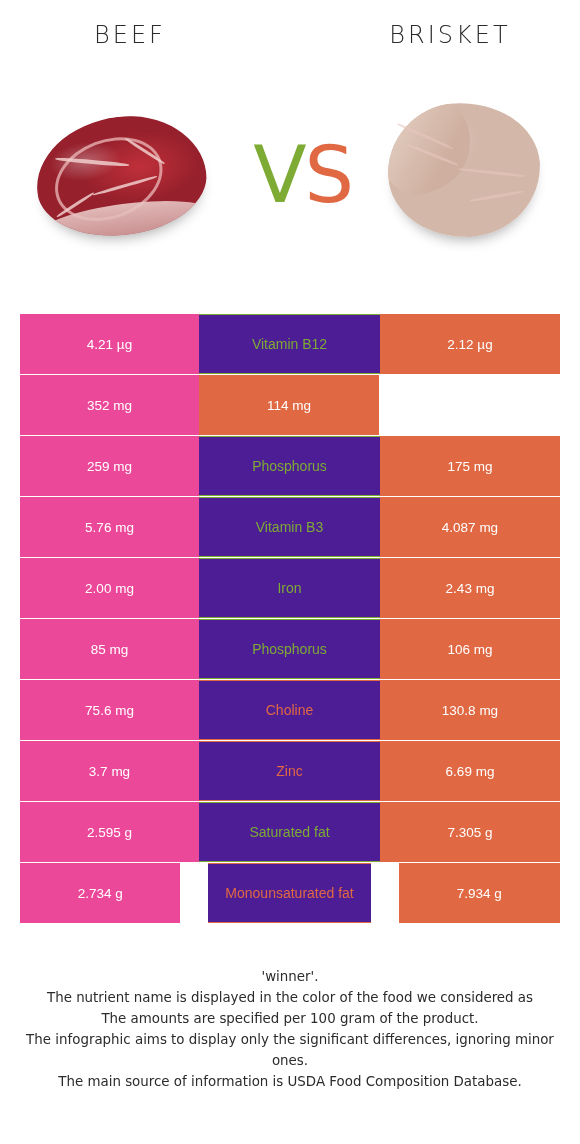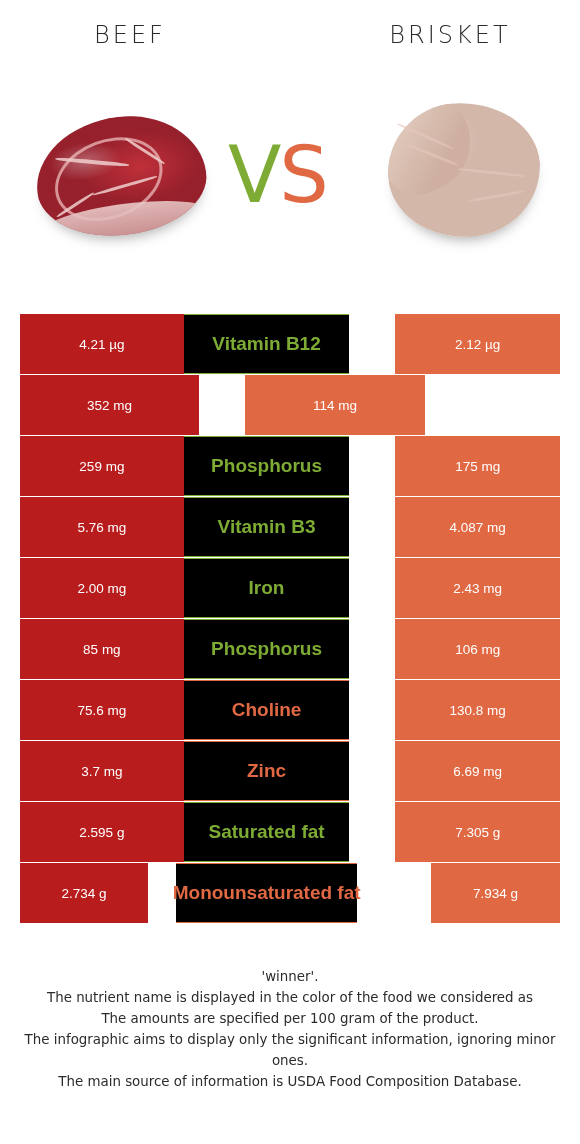--- a/index.html
+++ b/index.html
@@ -143,21 +143,21 @@
   .vs {
     position: absolute;
     left: 228px;
     top: 132px;
     width: 124px;
     height: 86px;
     font-family: "DejaVu Sans", sans-serif;
     font-size: 78px;
     font-weight: 400;
     line-height: 86px;
-    text-align: left;
+    text-align: right;
     letter-spacing: -2px;
     white-space: nowrap;
   }
   .vs .v { color: #7DAB34; }
   .vs .s { color: #E06843; }
 
   
   .table {
     position: absolute;
     left: 20px;
@@ -176,38 +176,37 @@
     display: flex;
     align-items: center;
     justify-content: center;
     font-size: 13.5px;
     font-weight: 400;
     white-space: nowrap;
   }
 
   .cell.left {
     width: 179px;
-    background: #b91c1c;
+    background: #ec4899;
     color: #ffffff;
   }
 
   .cell.mid {
     width: 181px;
-    background: #000000;
-    font-weight: bold;
-    font-size: 19px;
+    background: #4c1d95;
+    font-weight: normal;
+    font-size: 14px;
     border-top: 1px solid transparent;
     border-bottom: 1px solid transparent;
   }
 
   .cell.right {
     width: 180px;
     background: #E06843;
     color: #ffffff;
-    margin-left: 46px;
   }
 
   .mid.win-left  { color: #7DAB34; border-color: #7DAB34; }
   .mid.win-right { color: #E06843; border-color: #E06843; }
 
   
   .footer {
     position: absolute;
     left: 20px;
     top: 966px;
@@ -315,18 +314,18 @@
       <div class="cell mid win-right">Monounsaturated fat</div>
       <div class="cell right">7.934 g</div>
     </div>
 
   </div>
 
   <div class="footer">
     <div>'winner'.</div>
     <div>The nutrient name is displayed in the color of the food we considered as</div>
     <div>The amounts are specified per 100 gram of the product.</div>
-    <div>The infographic aims to display only the significant information, ignoring minor</div>
+    <div>The infographic aims to display only the significant differences, ignoring minor</div>
     <div>ones.</div>
     <div>The main source of information is USDA Food Composition Database.</div>
   </div>
 
 </div>
 
 </body></html>

